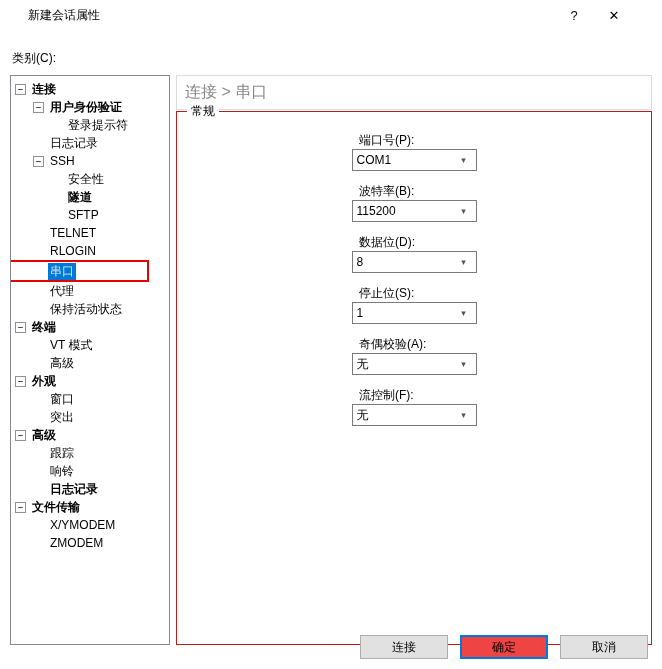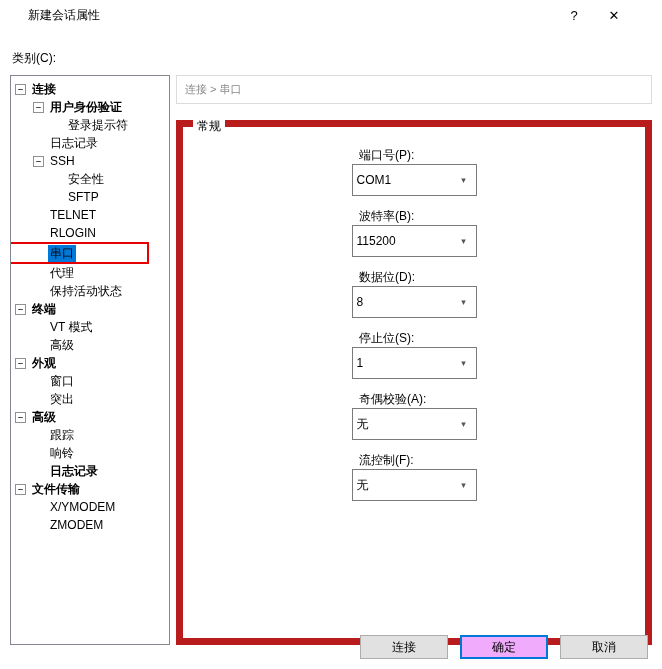--- a/index.html
+++ b/index.html
@@ -77,43 +77,43 @@
   .toggle-spacer {
     width: 11px;
     height: 11px;
     margin-right: 4px;
     display: inline-block;
   }
   .bold { font-weight: bold; }
   .tree-label { padding: 0 2px; }
   .selected {
     background: #0078d7;
-    color: #000000;
+    color: #e5e5e5;
   }
   .highlight-box {
     border: 2px solid #e60000;
   }
   .depth-0 { padding-left: 4px; }
   .depth-1 { padding-left: 22px; }
   .depth-2 { padding-left: 40px; }
   .right-panel {
     flex: 1;
     display: flex;
     flex-direction: column;
   }
   .breadcrumb {
     border: 1px solid #dcdcdc;
     background: #fff;
     padding: 6px 8px;
     color: #888;
-    font-size: 11px;
-    margin-bottom: 16px;
+    font-size: 16px;
+    margin-bottom: 1px;
   }
   .group {
-    border: 7px solid #b91c1c;
+    border: 1px solid #b91c1c;
     padding: 12px 14px 14px 14px;
     position: relative;
     flex: 1;
   }
   .group-title {
     position: absolute;
     top: -9px;
     left: 10px;
     background: #fff;
     padding: 0 4px;
@@ -123,21 +123,21 @@
     display: flex;
     align-items: center;
     margin: 8px 0 12px 0;
     flex-direction: column;
   }
   .field-label {
     width: 110px;
   }
   .combo {
     width: 125px;
-    height: 32px;
+    height: 22px;
     border: 1px solid #7a7a7a;
     background: #fff;
     display: flex;
     align-items: center;
     padding: 0 4px;
     position: relative;
     cursor: default;
   }
   .combo-value {
     flex: 1;
@@ -164,21 +164,21 @@
     border: 1px solid #adadad;
     background: #e1e1e1;
     display: inline-flex;
     align-items: center;
     justify-content: center;
     font-size: 12px;
     cursor: default;
   }
   .btn.default {
     border: 2px solid #0078d7;
-    background: #f0abfc;
+    background: #ef4444;
   }
 </style>
 </head>
 <body>
 
 <div class="titlebar">
   <span class="titlebar-title">新建会话属性</span>
   <span class="titlebar-icon">?</span>
   <span class="titlebar-icon">✕</span>
 </div>
@@ -223,20 +223,26 @@
               <ul>
                 <li>
                     <div class="tree-item depth-2">
                       <span class="toggle-spacer"></span>
                       <span class="tree-label">安全性</span>
                     </div>
                   </li>
                 <li>
                     <div class="tree-item depth-2">
                       <span class="toggle-spacer"></span>
+                      <span class="tree-label bold">隧道</span>
+                    </div>
+                  </li>
+                <li>
+                    <div class="tree-item depth-2">
+                      <span class="toggle-spacer"></span>
                       <span class="tree-label">SFTP</span>
                     </div>
                   </li>
               </ul>
             </li>
             <li>
                 <div class="tree-item depth-1">
                   <span class="toggle-spacer"></span>
                   <span class="tree-label">TELNET</span>
                 </div>

